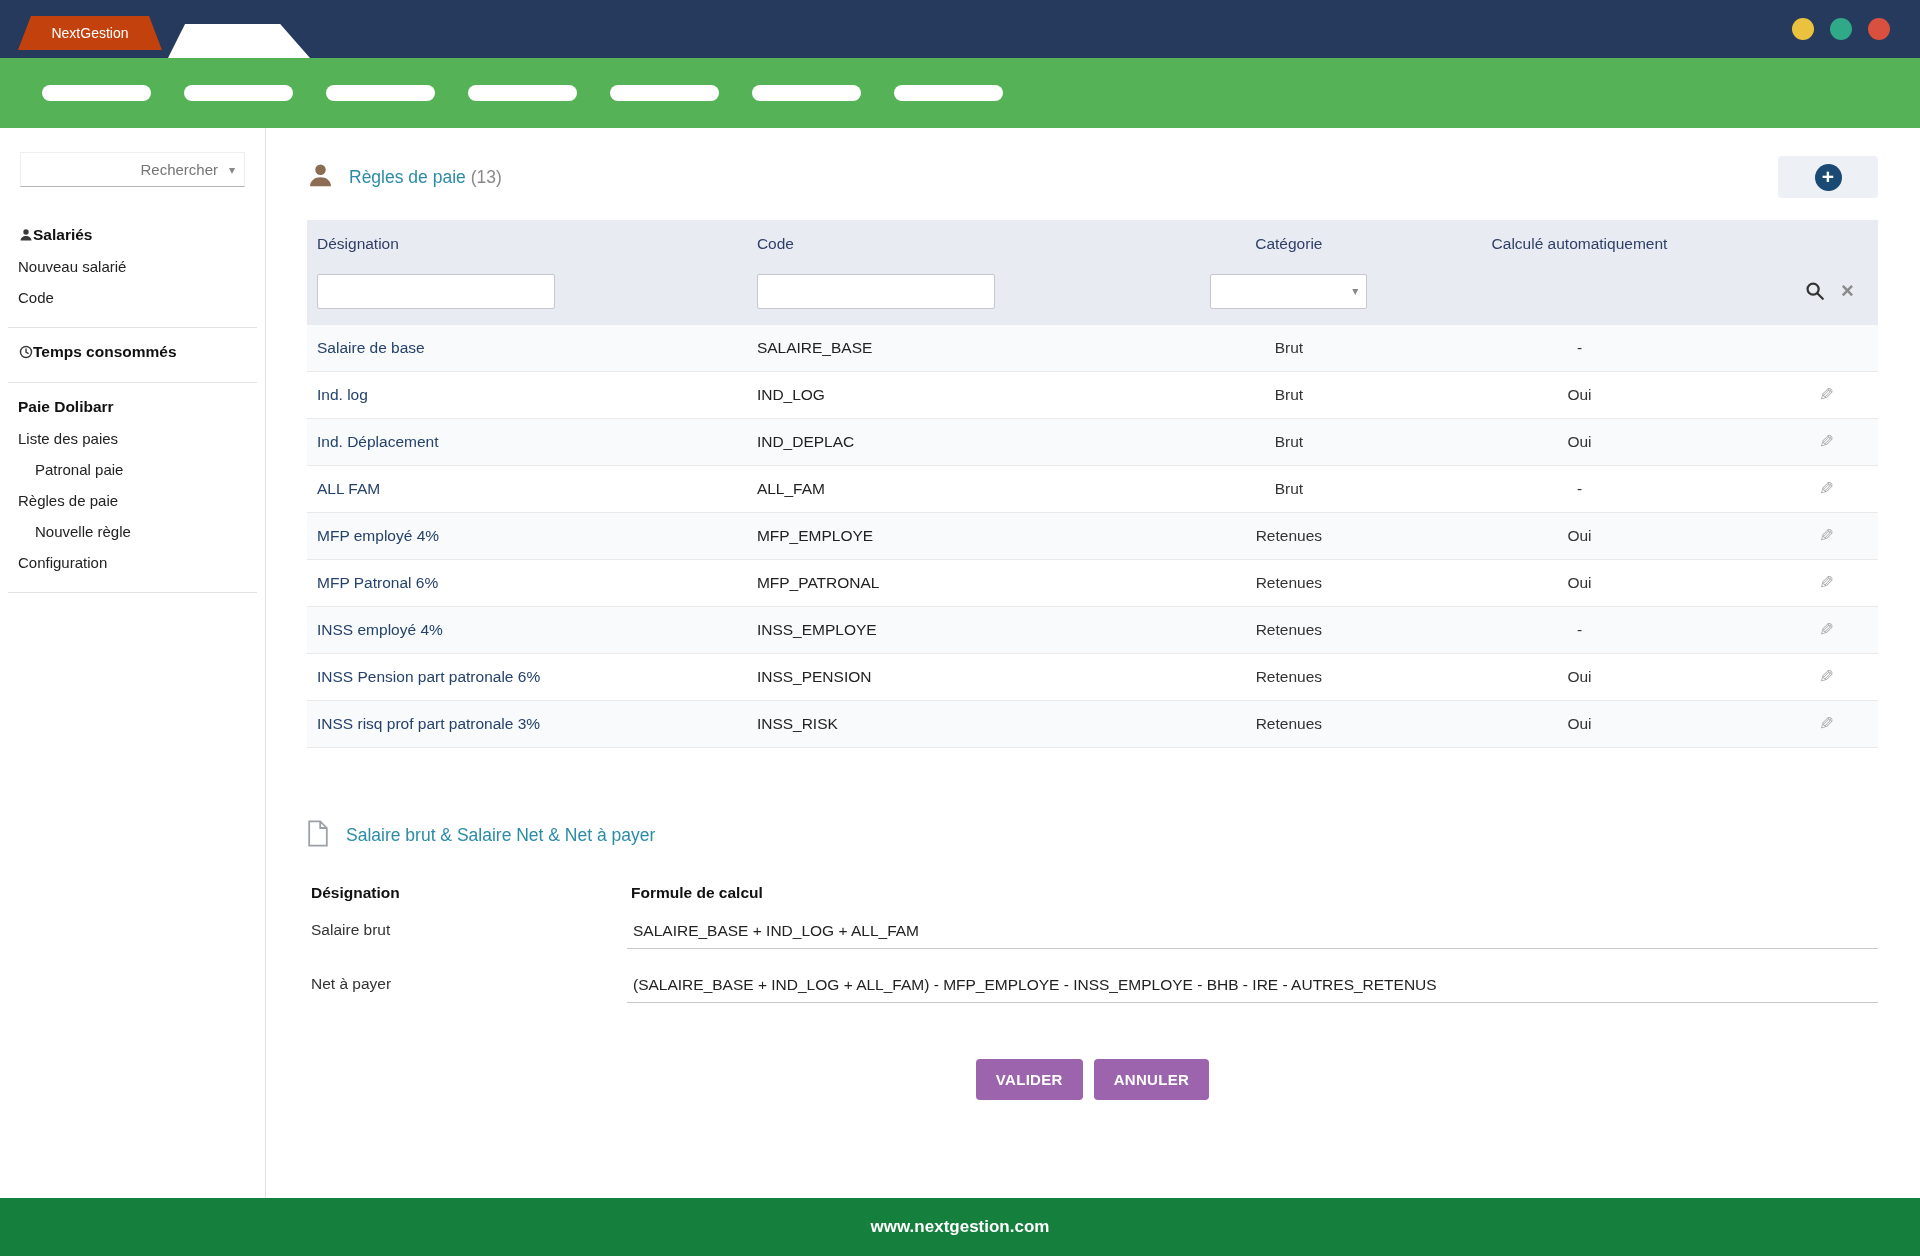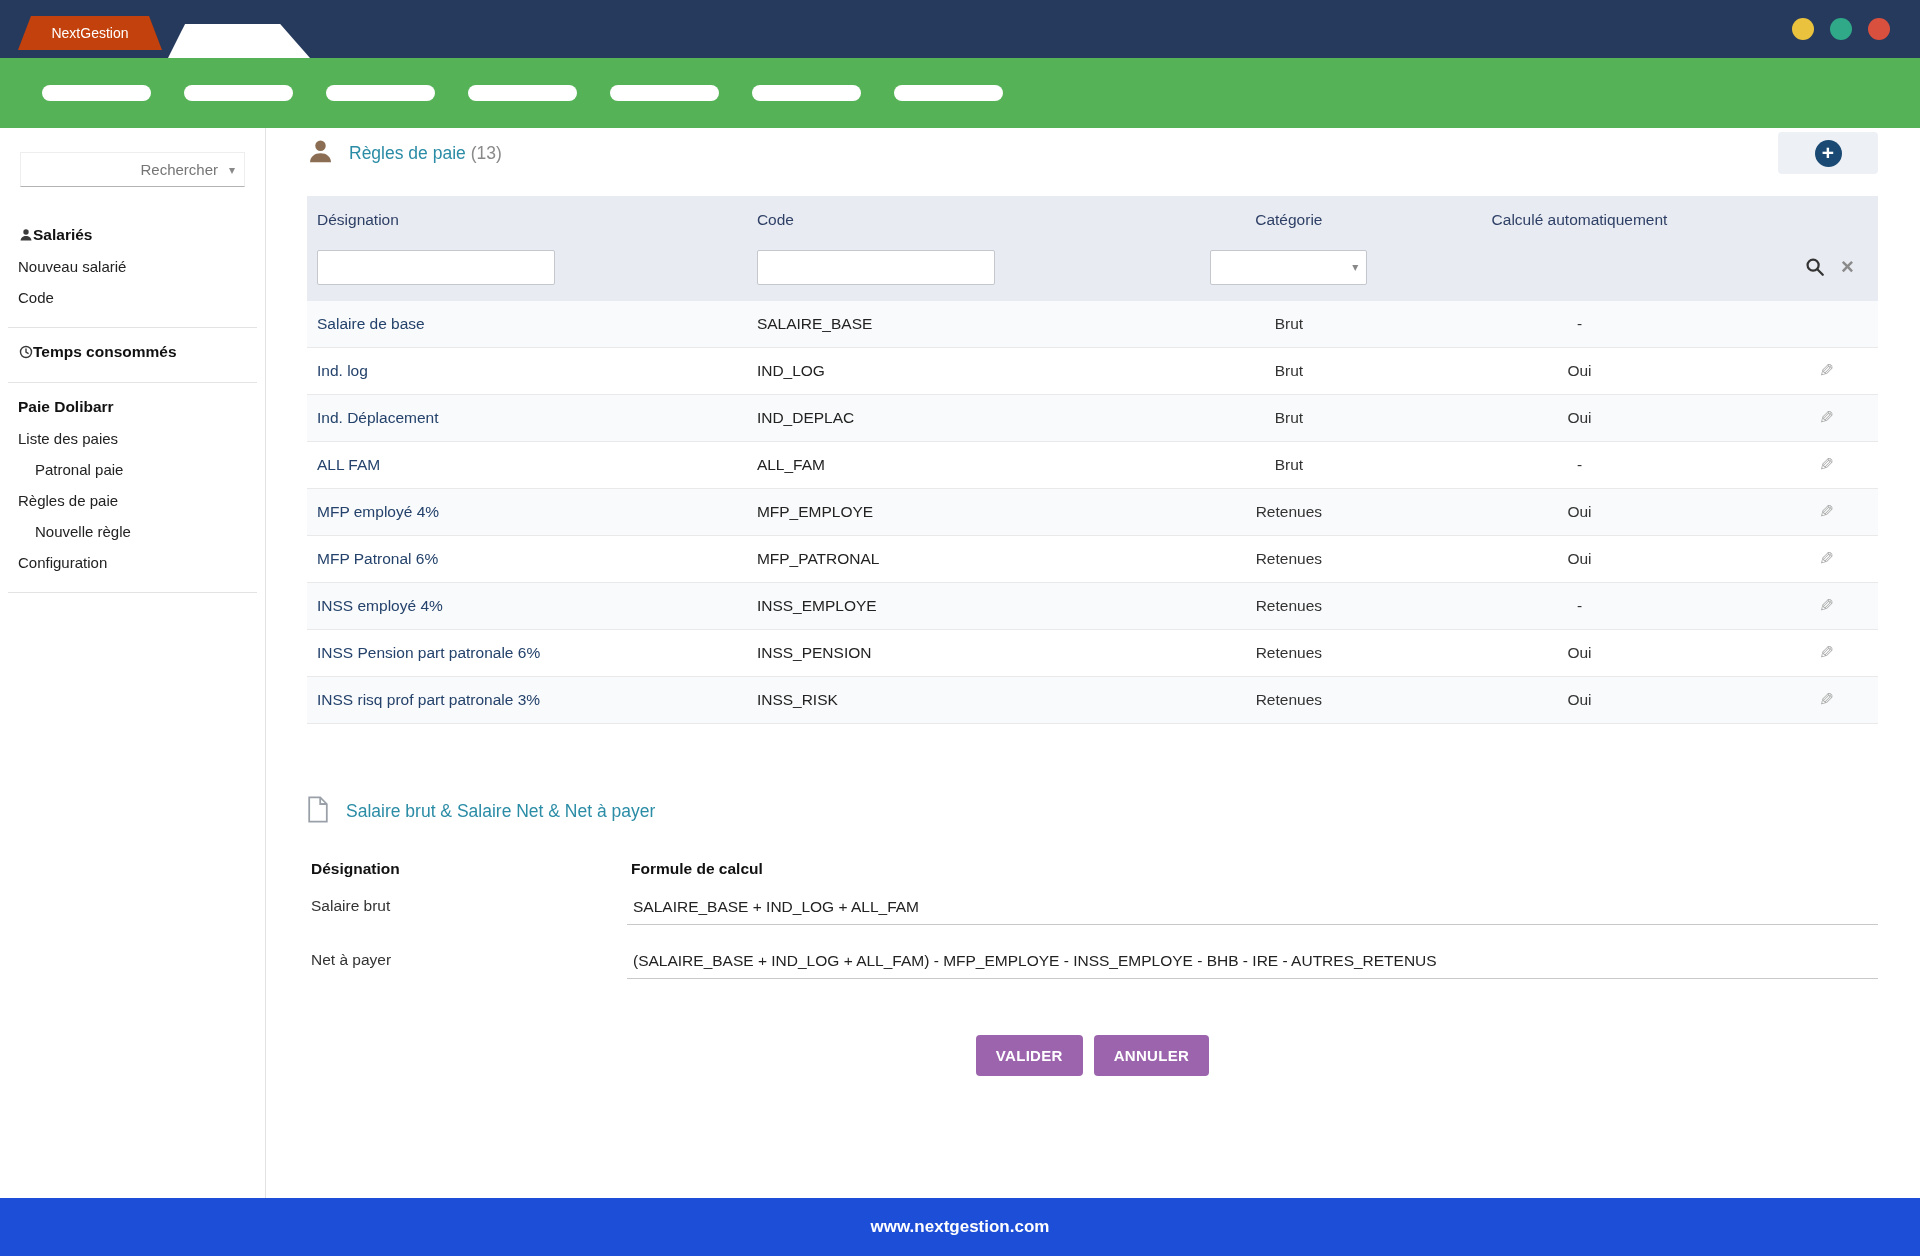--- a/index.html
+++ b/index.html
@@ -31,21 +31,21 @@
   .search-wrap input { width:100%; border:none; outline:none; height:33px; font-size:15px; color:#666;
                        padding:0 26px 0 8px; font-family:inherit; background:transparent;text-align:right; }
   .search-wrap .caret { position:absolute; right:9px; top:50%; transform:translateY(-50%); color:#888; font-size:12px; pointer-events:none; }
   .side-group { padding:8px 0 14px; margin:0 8px; border-bottom:1px solid #e3e3e3; }
   .side-header { display:flex; align-items:center; font-weight:bold; font-size:15.5px; color:#111; padding:7px 10px; cursor:pointer; }
   .side-icon { display:inline-flex; width:15px; justify-content:center; }
   .side-item { font-size:15px; color:#222; padding:7px 10px; cursor:pointer; }
   .side-item.indent { padding-left:27px; }
 
   
-  .content { flex:1; padding:4px 42px 0 41px; overflow:hidden; }
+  .content { flex:1; padding:28px 42px 0 41px; overflow:hidden; }
   .content-head { display:flex; justify-content:space-between; align-items:center; margin-bottom:22px; }
   .title-left { display:flex; align-items:center; gap:15px; }
   .page-title { font-size:17.5px; color:#2b8ca6; }
   .page-title .count { color:#8a8a8a; }
   .add-box { width:100px; height:42px; background:#edf0f4; border-radius:4px; display:flex; align-items:center; justify-content:center; cursor:pointer; }
   .plus-circle { width:27px; height:27px; border-radius:50%; background:#1a4a74; color:#fff; font-size:21px;
                  line-height:25px; text-align:center; font-weight:bold; }
 
   
   .rules-table { width:100%; }
@@ -79,21 +79,21 @@
   .f-header div { font-weight:bold; font-size:15.5px; color:#111; padding:9px 4px; }
   .f-row { display:grid; grid-template-columns:320px 1fr; align-items:center; margin-bottom:16px; }
   .f-label { font-size:15.5px; padding:10px 4px; }
   .f-input { width:100%; border:none; border-bottom:1px solid #c9c9c9; font-size:15.5px; padding:10px 6px 8px;
              color:#222; font-family:inherit; outline:none; background:transparent; }
 
   .actions { display:flex; justify-content:center; gap:11px; margin-top:56px; }
   .btn { background:#9c64ad; color:#fff; border:none; font-weight:bold; font-size:15px; padding:12px 20px;
          border-radius:4px; cursor:pointer; font-family:inherit; letter-spacing:0.3px; }
 
-  footer { height:58px; background:#1d4ed8; display:flex; align-items:center; justify-content:center; flex-shrink:0; }
+  footer { height:58px; background:#15803d; display:flex; align-items:center; justify-content:center; flex-shrink:0; }
   .footer-text { color:#fff; font-size:17px; font-weight:bold; cursor:pointer; }
 </style>
 </head>
 <body>
 
 <div class="page">
 
   <header class="topbar">
     <div class="brand-tab">
       <span>NextGestion</span>

